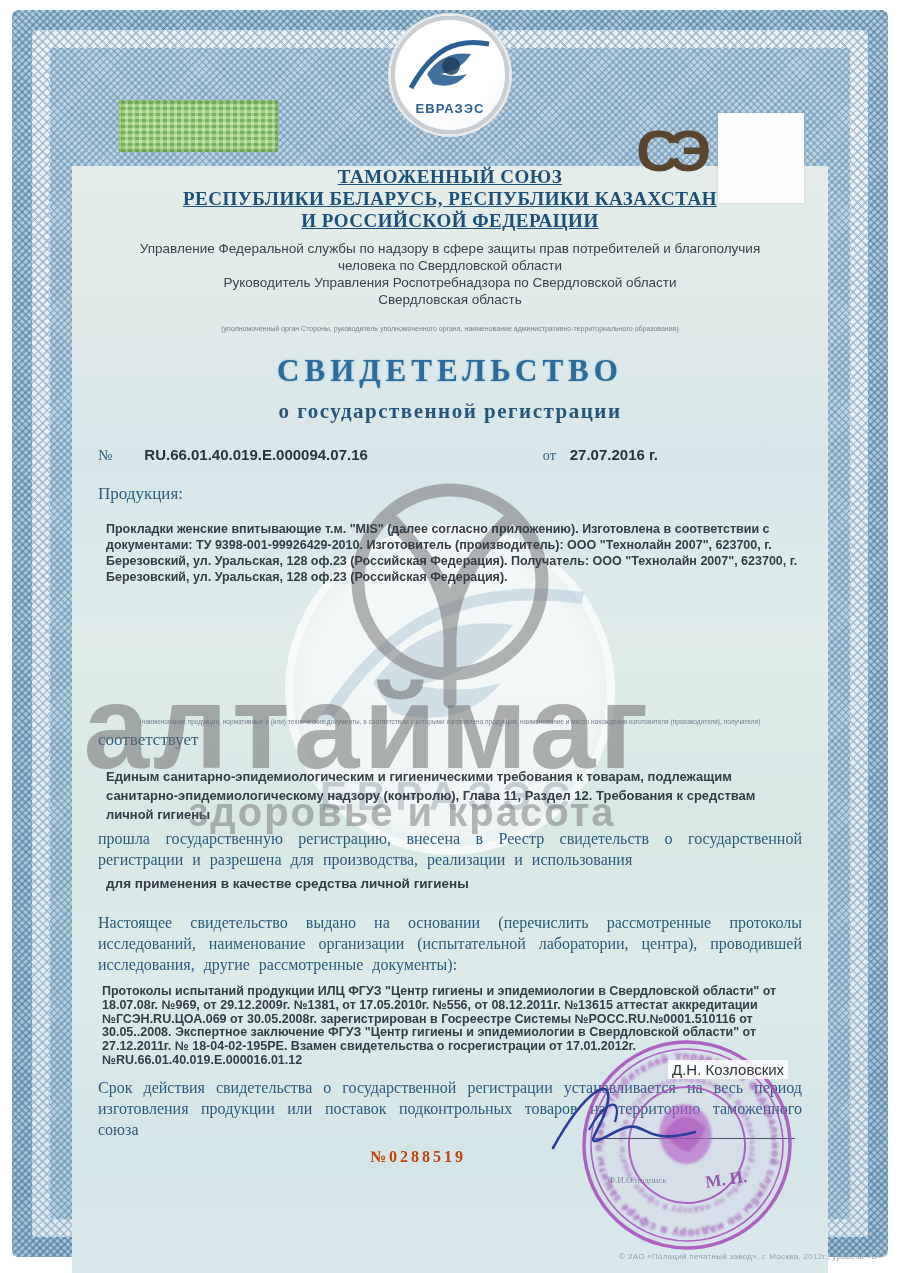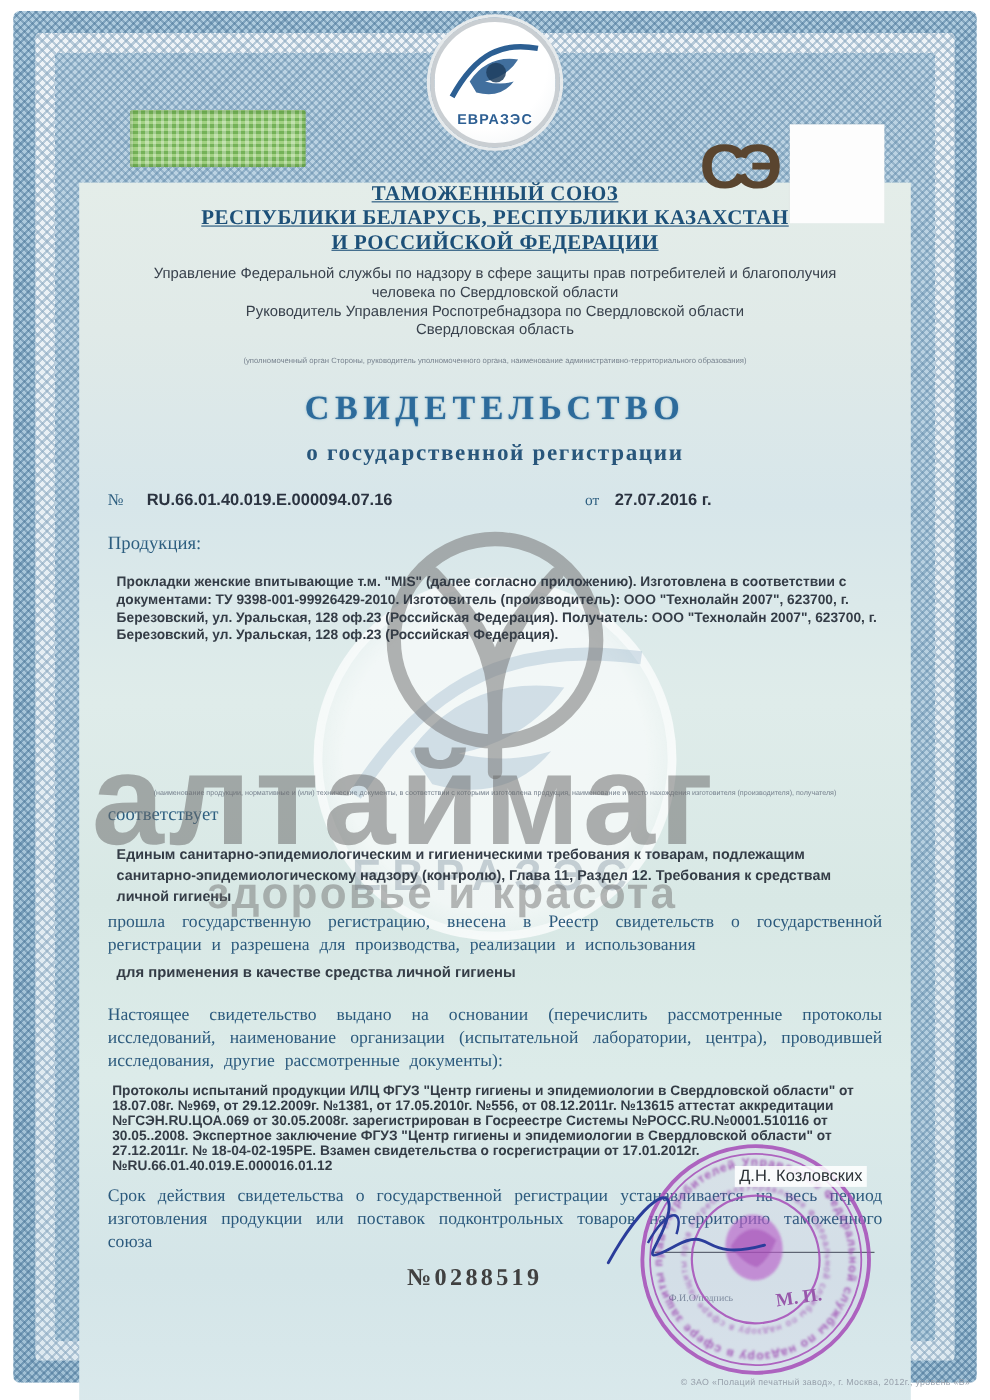--- a/index.html
+++ b/index.html
@@ -73,21 +73,21 @@
   .wm-brand{position:absolute;left:0;width:736px;top:668px;text-align:center;z-index:3;
       color:rgba(105,105,105,.52);font-weight:bold;font-size:118px;letter-spacing:4px;line-height:118px;
       font-family:"Liberation Sans",sans-serif;}
   .wm-tagline{position:absolute;left:0;width:804px;top:790px;text-align:center;z-index:3;
       color:rgba(115,115,115,.5);font-weight:bold;font-size:40px;letter-spacing:2px;}
 
   
   .sig-caption{font-family:"Liberation Serif",serif;color:#2f5d7c;font-size:15px;line-height:20px;
       width:470px;margin:0;}
   .serial{position:absolute;left:370px;top:1148px;z-index:4;font-family:"Liberation Serif",serif;
-      font-weight:bold;color:#404040;font-size:22px;letter-spacing:3px;}
+      font-weight:bold;color:#c2410c;font-size:16px;letter-spacing:3px;}
   .sig-line{position:absolute;left:595px;top:1138px;width:200px;border-top:1.5px solid #4a5560;z-index:4;}
   .sig-note{position:absolute;left:608px;top:1175px;z-index:4;color:rgba(90,110,130,.75);font-size:9px;
       font-family:"Liberation Serif",serif;}
   .signer{position:absolute;left:668px;top:1060px;z-index:7;color:#2d3338;font-size:15px;
       background:rgba(255,255,255,.85);padding:1px 4px;}
   .signature-svg{position:absolute;left:545px;top:1070px;z-index:6;}
   .stamp{position:absolute;left:580px;top:1038px;z-index:5;opacity:.85;transform:rotate(-8deg);}
   .imprint{position:absolute;right:18px;top:1252px;color:#97a0ab;font-size:8px;z-index:4;letter-spacing:.3px;}
 </style>
 </head>
@@ -108,21 +108,21 @@
       <p class="sans-center rel">Руководитель Управления Роспотребнадзора по Свердловской области</p>
       <p class="sans-center rel">Свердловская область</p>
 
       <p class="footnote rel" style="margin-top:16px;">(уполномоченный орган Стороны, руководитель уполномоченного органа, наименование административно-территориального образования)</p>
 
       <p class="doc-title rel" style="margin-top:20px;">СВИДЕТЕЛЬСТВО</p>
       <p class="doc-sub rel" style="margin-top:10px;">о государственной регистрации</p>
 
       <div class="numrow rel" style="margin-top:22px;">
         <span class="serif-label" style="font-size:15px;">№</span>
-        <span style="margin-left:21px;font-size:15px;font-weight:bold;color:#2b3340;">RU.66.01.40.019.E.000094.07.16</span>
+        <span style="margin-left:32px;font-size:15px;font-weight:bold;color:#2b3340;">RU.66.01.40.019.E.000094.07.16</span>
         <span class="serif-label" style="margin-left:175px;font-size:14px;">от</span>
         <span style="margin-left:14px;font-size:15px;font-weight:bold;color:#2b3340;">27.07.2016 г.</span>
       </div>
 
       <p class="serif-label rel" style="margin-top:20px;font-size:17px;">Продукция:</p>
       <p class="bold-sans rel" style="margin-top:2px;padding-left:8px;">Прокладки женские впитывающие т.м. "MIS" (далее согласно приложению). Изготовлена в соответствии с документами: ТУ 9398-001-99926429-2010. Изготовитель (производитель): ООО "Технолайн 2007", 623700, г. Березовский, ул. Уральская, 128 оф.23 (Российская Федерация).  Получатель: ООО "Технолайн 2007", 623700, г. Березовский, ул. Уральская, 128 оф.23 (Российская Федерация).</p>
 
       <p class="footnote rel" style="margin-top:132px;font-size:6.5px;">(наименование продукции, нормативные и (или) технические документы, в соответствии с которыми изготовлена продукция, наименование и место нахождения изготовителя (производителя), получателя)</p>
 
       <p class="serif-label rel" style="margin-top:4px;font-size:17px;">соответствует</p>

